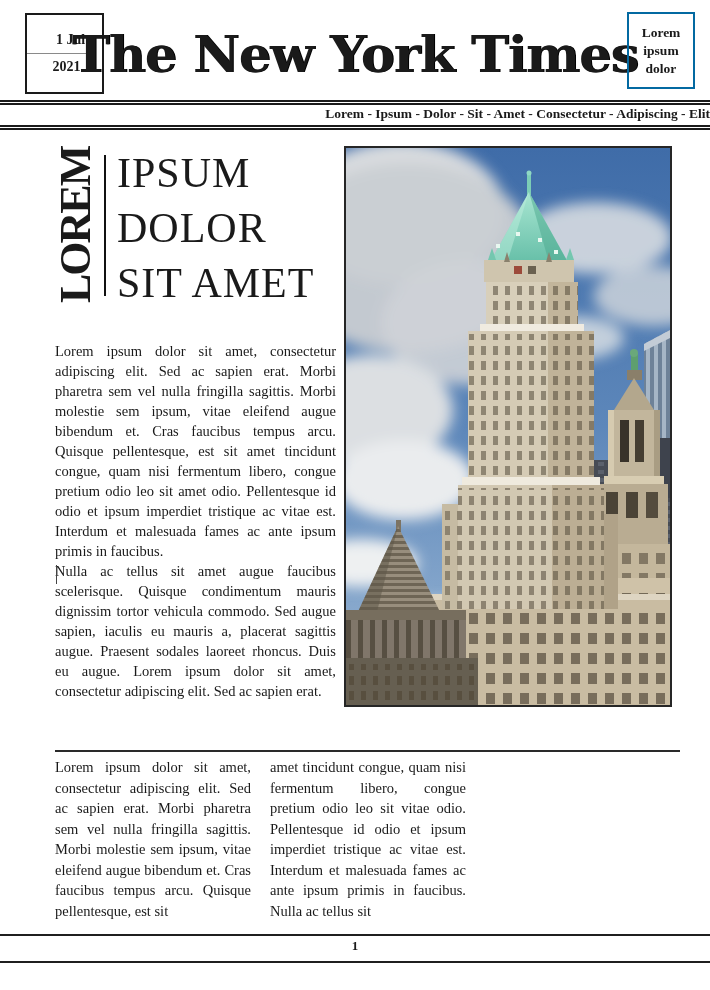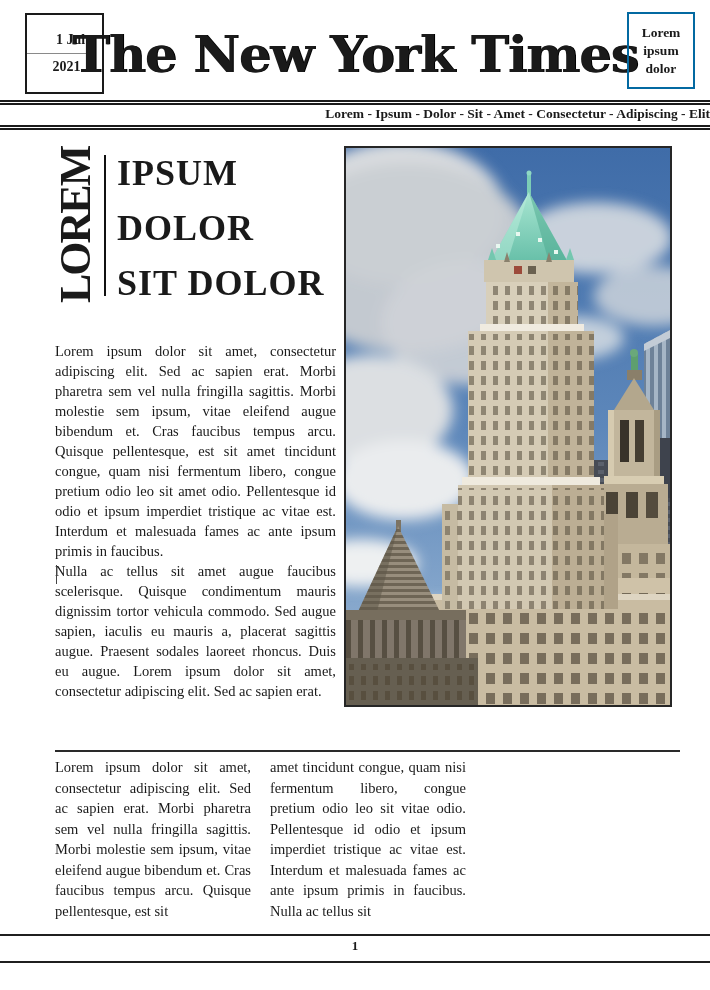--- a/index.html
+++ b/index.html
@@ -36,22 +36,22 @@
     position:absolute; left:0; right:0; top:106px; text-align:right;
     font-weight:bold; font-size:13.5px;
   }
   
   .kicker {
     position:absolute; left:50px; top:147px; height:156px;
     writing-mode:vertical-rl; transform:rotate(180deg);
     font-weight:bold; font-size:44px; letter-spacing:-2px; line-height:52px;
   }
   .kicker-rule { position:absolute; left:104px; top:155px; width:2px; height:141px; background:#111; }
-  .headline { position:absolute; left:117px; top:146px; font-weight:bold;
-    font-size:36px; line-height:55px; letter-spacing:1px; }
+  .headline { position:absolute; left:117px; top:146px; font-weight:normal;
+    font-size:42px; line-height:55px; letter-spacing:1px; }
   
   .article { position:absolute; left:55px; top:341px; width:281px;
     font-size:14.5px; line-height:20px; text-align:justify; }
   .article p { margin:0; }
   .caret { position:absolute; left:56px; top:565px; width:1px; height:19px; background:#444; }
   
   .photo { position:absolute; left:344px; top:146px; width:328px; height:561px;
     border:2px solid #262626; background:#5d87ba; }
   .photo svg { display:block; width:324px; height:557px; }
   
@@ -84,21 +84,21 @@
 
   <div class="rule-double rule-a"></div>
   <div class="tagline">Lorem - Ipsum - Dolor - Sit - Amet - Consectetur - Adipiscing - Elit</div>
   <div class="rule-double rule-b"></div>
 
   <div class="kicker">LOREM</div>
   <div class="kicker-rule"></div>
   <div class="headline">
     <div>IPSUM</div>
     <div>DOLOR</div>
-    <div>SIT DOLOR</div>
+    <div>SIT AMET</div>
   </div>
 
   <div class="article">
     <p>Lorem ipsum dolor sit amet, consectetur adipiscing elit. Sed ac sapien erat. Morbi pharetra sem vel nulla fringilla sagittis. Morbi molestie sem ipsum, vitae eleifend augue bibendum et. Cras faucibus tempus arcu. Quisque pellentesque, est sit amet tincidunt congue, quam nisi fermentum libero, congue pretium odio leo sit amet odio. Pellentesque id odio et ipsum imperdiet tristique ac vitae est. Interdum et malesuada fames ac ante ipsum primis in faucibus.</p>
     <p>Nulla ac tellus sit amet augue faucibus scelerisque. Quisque condimentum mauris dignissim tortor vehicula commodo. Sed augue sapien, iaculis eu mauris a, placerat sagittis augue. Praesent sodales laoreet rhoncus. Duis eu augue. Lorem ipsum dolor sit amet, consectetur adipiscing elit. Sed ac sapien erat.</p>
   </div>
   <div class="caret"></div>
 
   <div class="photo">
     <svg viewBox="0 0 324 557">

